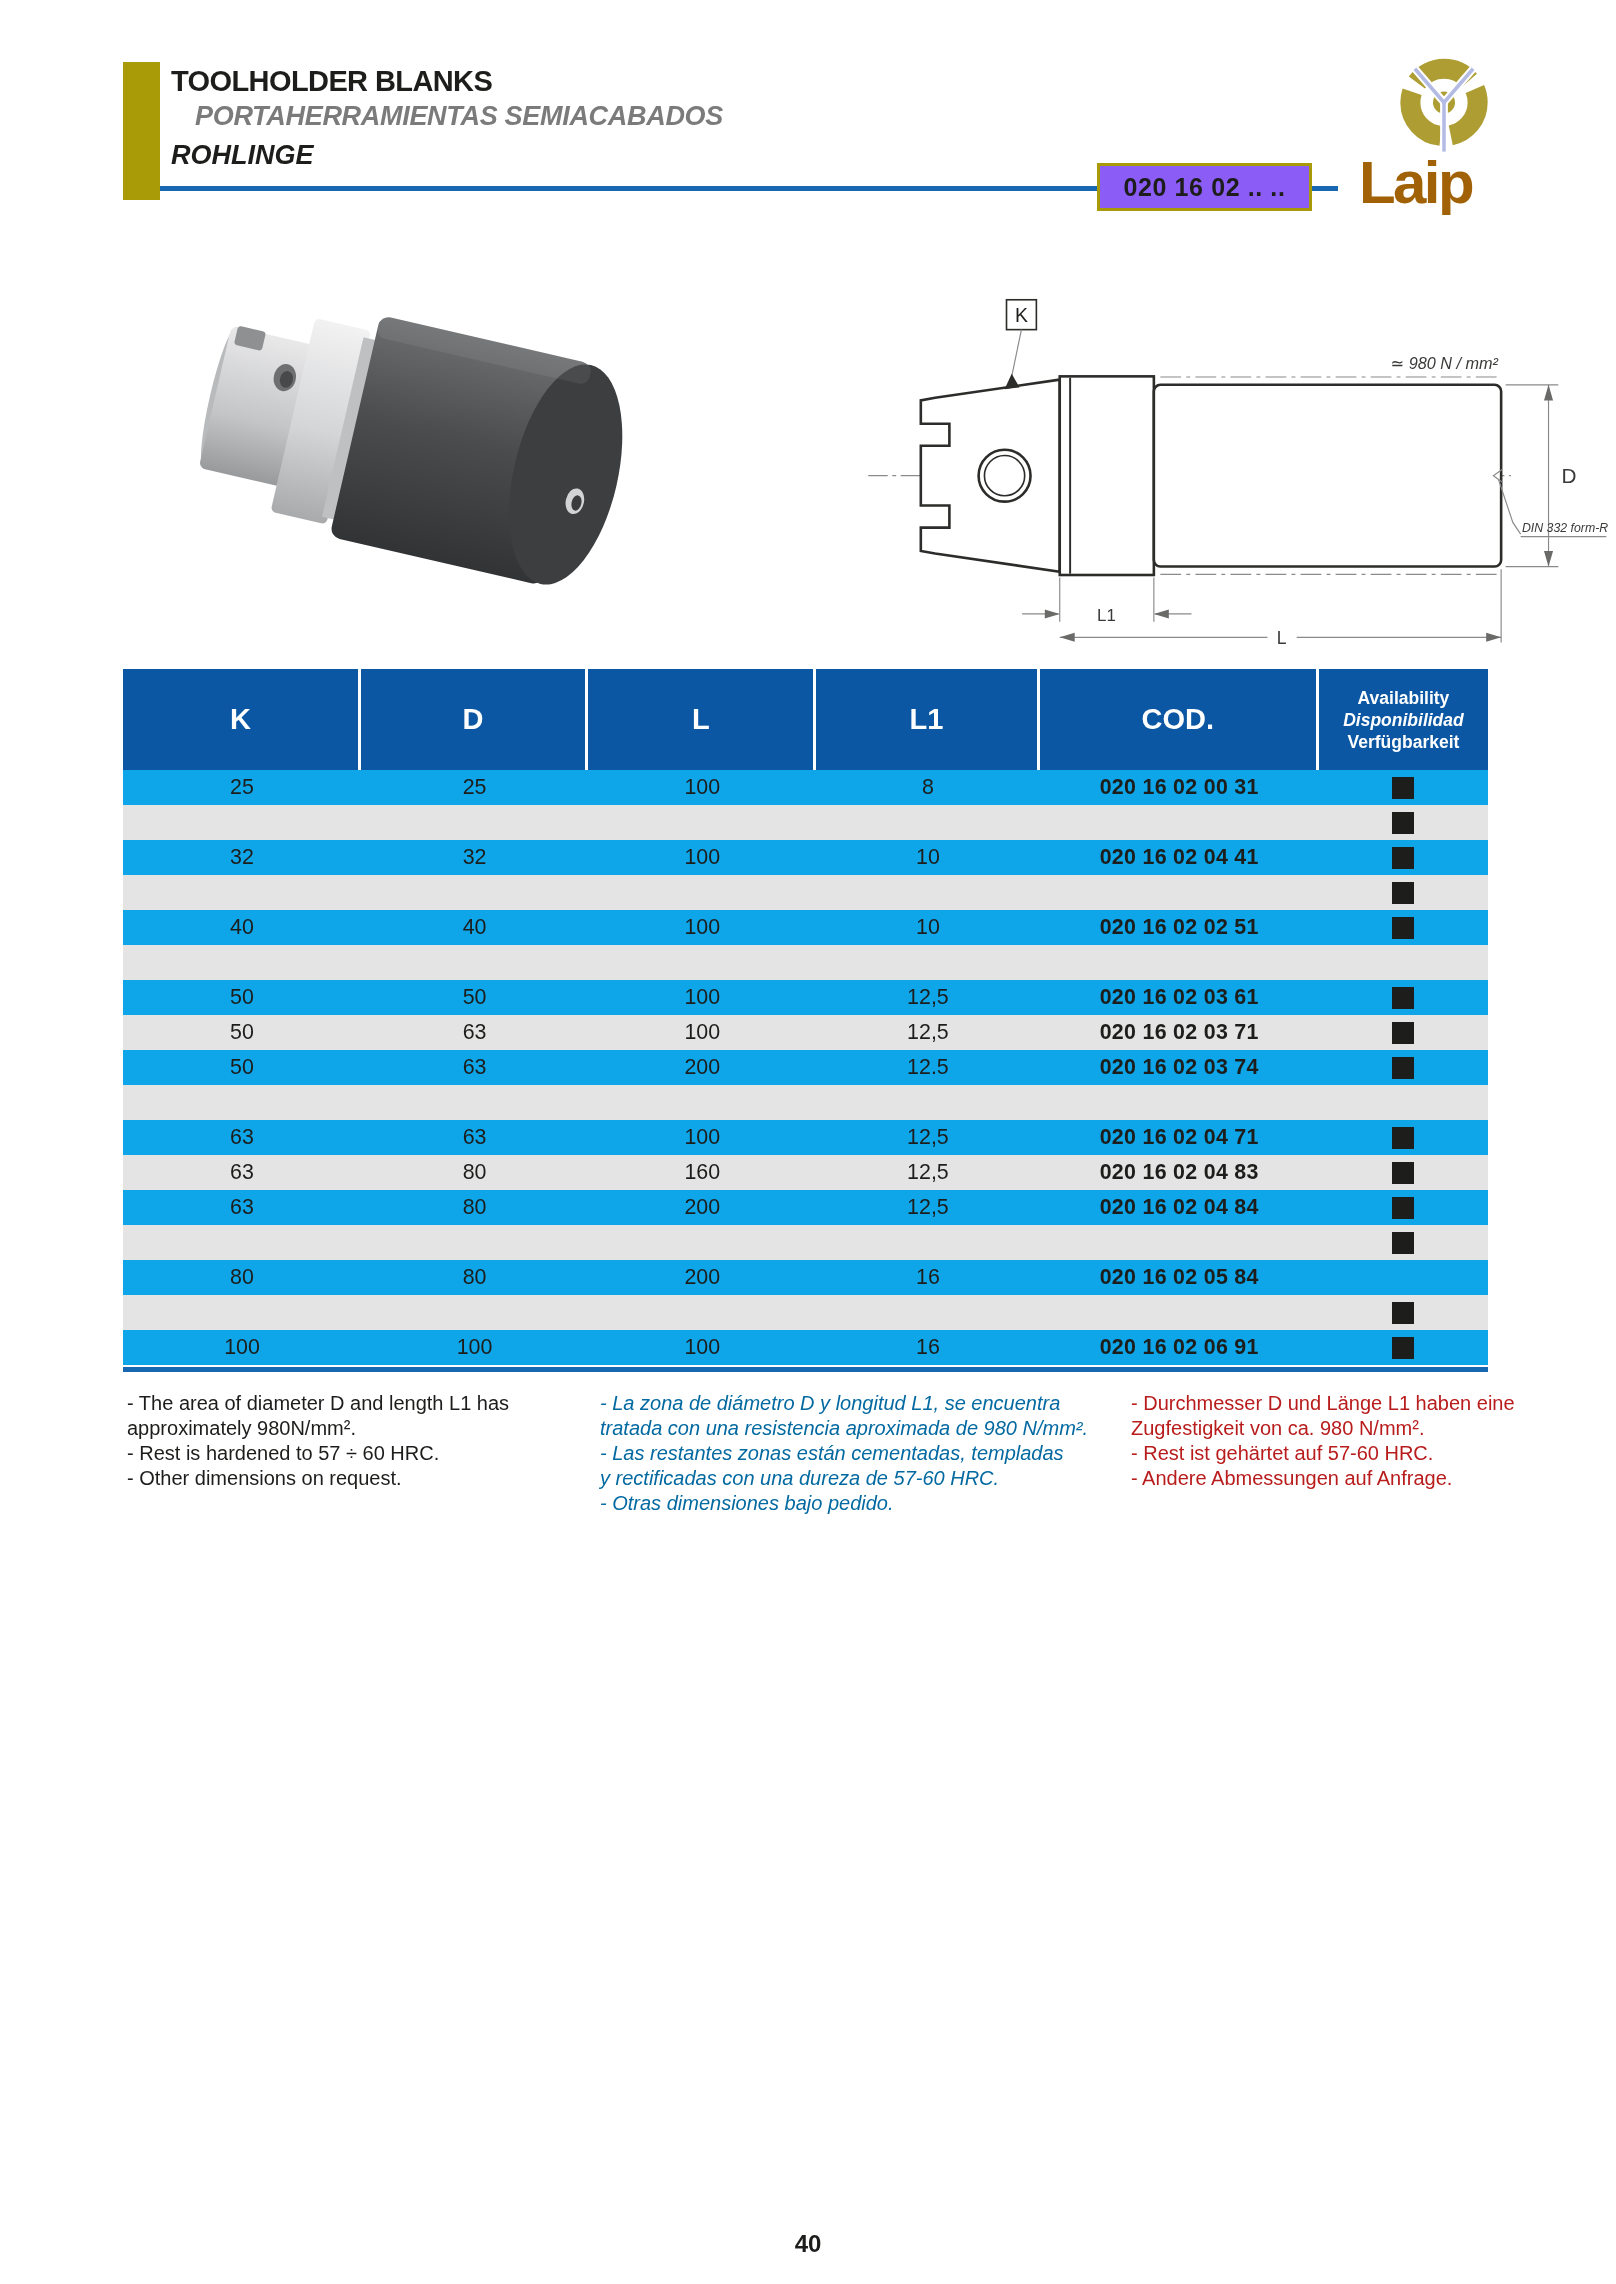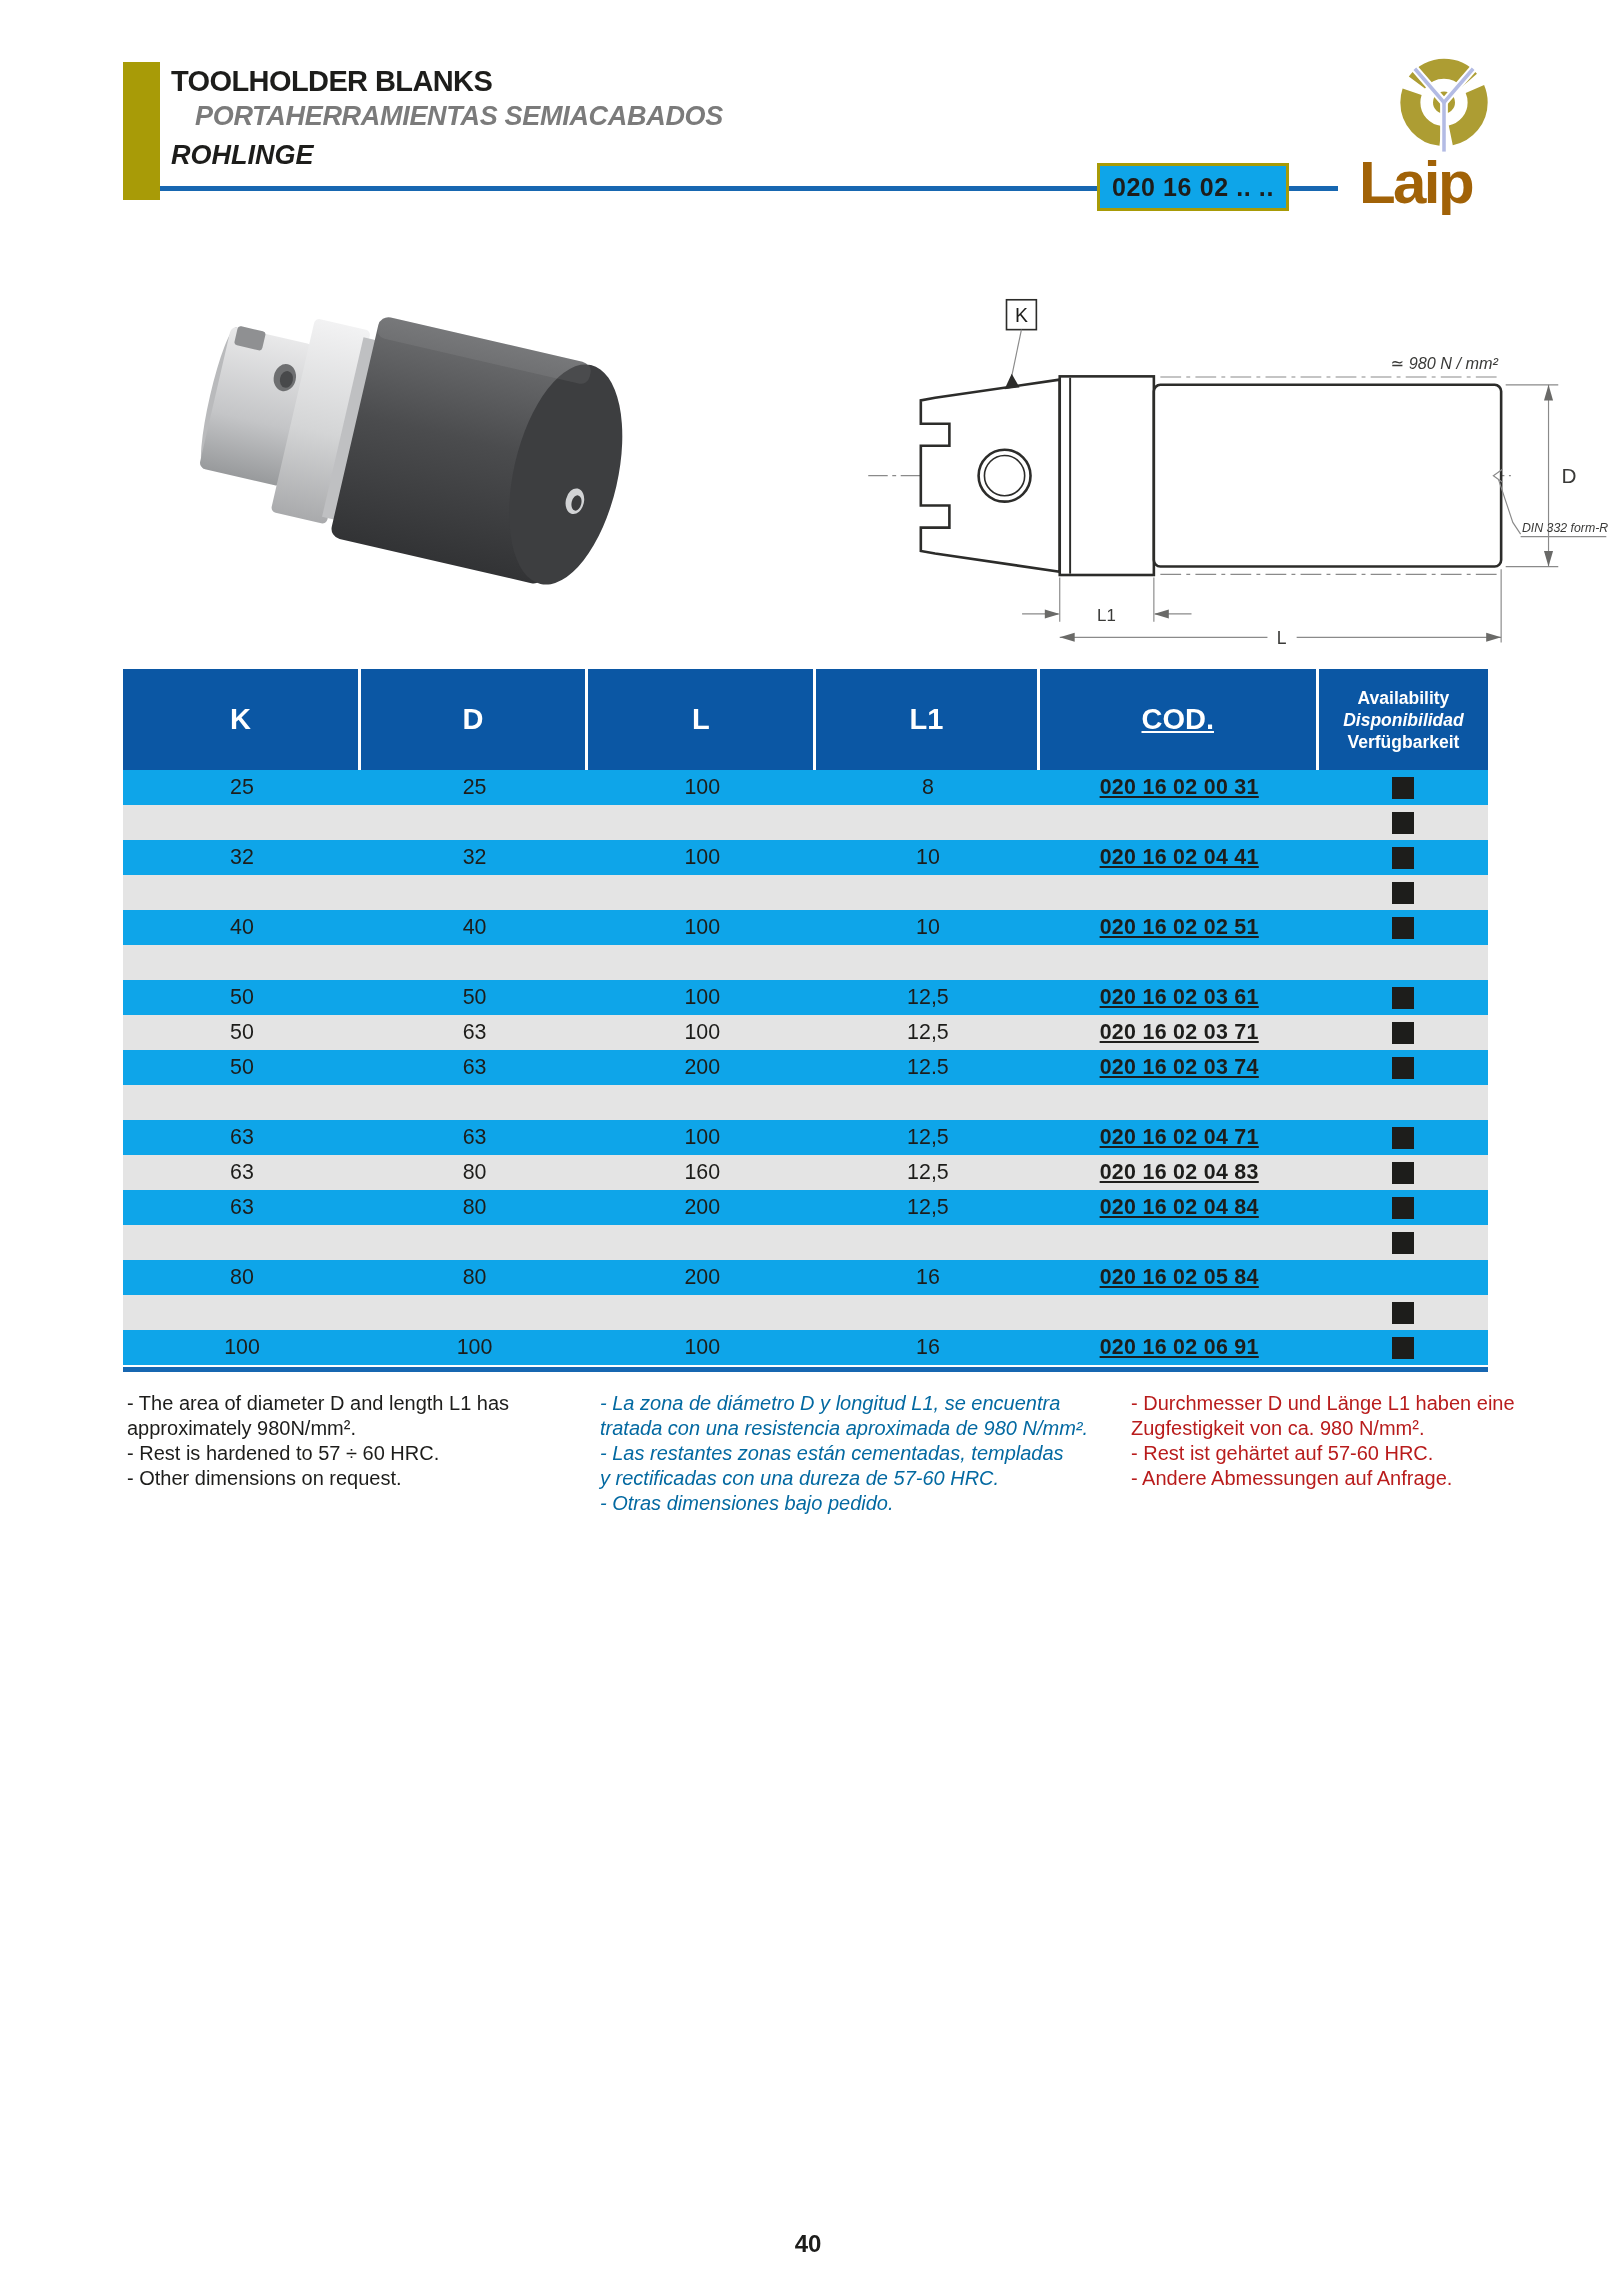--- a/index.html
+++ b/index.html
@@ -8,21 +8,21 @@
     font-family:"Liberation Sans","DejaVu Sans",sans-serif;color:#1d1d1b;overflow:hidden;
   }
   .abs{position:absolute;}
   
   .gold-bar{left:123px;top:62px;width:37px;height:138px;background:#a89b07;z-index:3;}
   .page-title{left:171px;top:65px;font-size:29px;font-weight:800;letter-spacing:-0.6px;color:#1d1d1b;white-space:nowrap;}
   .subtitle-es{left:171px;top:101px;font-size:27px;font-weight:700;font-style:italic;color:#7b7b7b;letter-spacing:-0.3px;white-space:nowrap;margin-left:24px;}
   .subtitle-de{left:171px;top:140px;font-size:27px;font-weight:700;font-style:italic;color:#1d1d1b;white-space:nowrap;text-align:right;}
   .blue-rule{left:140px;top:186px;width:1198px;height:4.5px;background:#1767b1;z-index:1;}
   .code-box{
-    left:1097px;top:163px;width:192px;height:48px;background:#0ea5e9;border:3.2px solid #a89b07;
+    left:1097px;top:163px;width:215px;height:48px;background:#8b5cf6;border:3.2px solid #a89b07;
     display:flex;align-items:center;justify-content:center;z-index:2;box-sizing:border-box;
     font-size:25px;font-weight:700;letter-spacing:0.6px;white-space:nowrap;
   }
   .logo-wordmark{left:1359px;top:148px;width:156px;font-size:60px;font-weight:700;color:#a16207;letter-spacing:-2.6px;}
   .logo-emblem{left:1389px;top:53px;}
   
   .photo{left:166px;top:276px;}
   .tech-drawing{left:858px;top:279px;}
   
   .table-wrap{left:123px;top:669px;width:1365px;}
@@ -30,21 +30,21 @@
   .th{display:flex;align-items:center;justify-content:center;box-sizing:border-box;border-right:3.2px solid #fff;
       font-size:29px;font-weight:700;}
   .th:last-child{border-right:none;}
   .th.avail{flex-direction:column;font-size:17.5px;line-height:22px;}
   .th.avail .es{font-style:italic;}
   .tbody .row{display:flex;height:35px;background:#0ea5e9;}
   .tbody .row.shaded{background:#e4e4e4;}
   .cell{display:flex;align-items:center;justify-content:center;font-size:21.4px;box-sizing:border-box;}
   .cell.cod{font-weight:700;letter-spacing:0.3px;}
   .sq{width:22px;height:22px;background:#1d1d1b;}
-  .w-k{width:242px;} .w-d{width:231px;} .w-l{width:232px;} .w-l1{width:227px;} .w-cod{width:284px;text-decoration:underline;} .w-av{width:172px;}
+  .w-k{width:242px;} .w-d{width:231px;} .w-l{width:232px;} .w-l1{width:227px;} .w-cod{width:284px;} .w-av{width:172px;}
   .table-bottom-rule{left:123px;top:1367px;width:1365px;height:4.5px;background:#1767b1;}
   
   .note{top:1391px;font-size:20px;line-height:25px;}
   .note-en{left:127px;width:442px;color:#1d1d1b;}
   .note-es{left:600px;width:507px;color:#0369a1;font-style:italic;}
   .note-de{left:1131px;width:474px;color:#b91c1c;}
   
   .page-number{left:0;top:2230px;width:1616px;text-align:center;font-size:24px;font-weight:700;}
   
   .part{stroke:#2c2c2a;stroke-width:4px;fill:#fff;}

